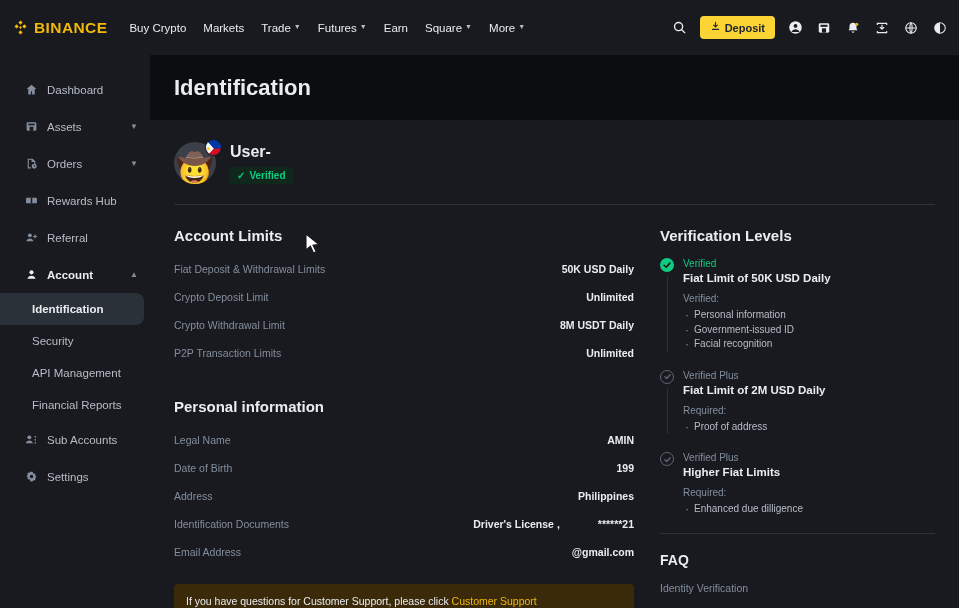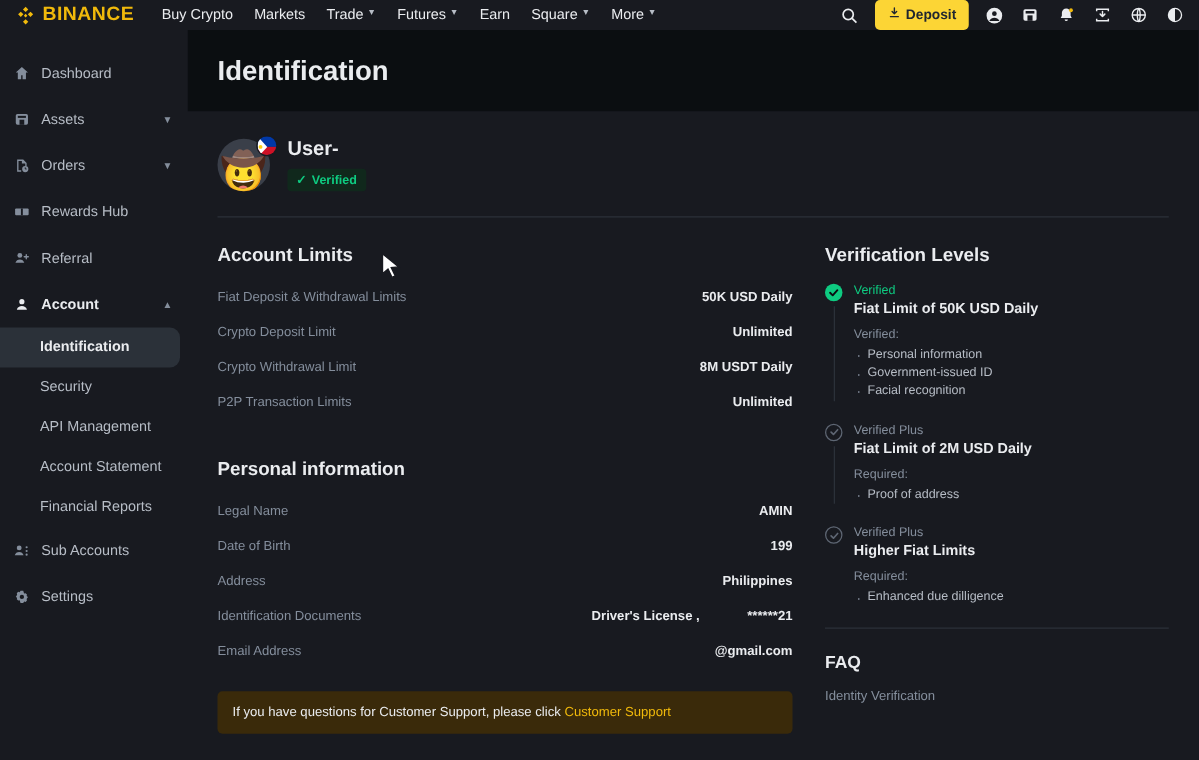--- a/index.html
+++ b/index.html
@@ -6,21 +6,21 @@
   html, body {
     width: 959px; height: 608px;
     background: #181a20;
     font-family: "Liberation Sans", sans-serif;
     color: #eaecef;
     overflow: hidden;
   }
 
   
   .topnav {
-    height: 24px;
+    height: 55px;
     background: #181a20;
     display: flex;
     align-items: center;
     padding: 0 10px 0 12px;
     gap: 0px;
   }
   .logo { display: flex; align-items: center; gap: 5px; margin-right: 22px; }
   .logo-mark { width: 17px; height: 17px; position: relative; }
   .logo-text {
     color: #f0b90b; font-size: 15.5px; font-weight: 700; letter-spacing: .4px;
@@ -46,21 +46,21 @@
   
   .shell { display: flex; height: calc(608px - 40px); }
 
   
   .sidebar {
     width: 150px; min-width: 150px; background: #181a20;
     padding-top: 16px; height: 100%;
   }
   .side-item {
     display: flex; align-items: center; height: 37px;
-    padding-left: 10px; gap: 9px; cursor: pointer; font-size: 11.5px;
+    padding-left: 24px; gap: 9px; cursor: pointer; font-size: 11.5px;
     color: #b7bdc6; position: relative;
   }
   .side-item .si-icon {
     width: 14px; height: 14px; display: flex; align-items: center;
     justify-content: center; color: #848e9c; flex: none;
   }
   .side-item.active-parent { color: #eaecef; font-weight: 600; align-items: center; }
   .side-item.active-parent .si-icon { color: #eaecef; }
   .side-chevron { margin-left: auto; margin-right: 12px; font-size: 8px; color: #848e9c; }
   .sub-item {
@@ -330,23 +330,20 @@
     </div>
 
     <div class="sub-item active">
       <span>Identification</span>
     </div>
     <div class="sub-item">
       <span>Security</span>
     </div>
     <div class="sub-item">
       <span>API Management</span>
-    </div>
-    <div class="sub-item">
-      <span>Account Statement</span>
     </div>
     <div class="sub-item">
       <span>Financial Reports</span>
     </div>
 
     <div class="side-item">
       <span class="si-icon">
         <svg width="13" height="13" viewBox="0 0 24 24" fill="currentColor">
             <circle cx="8" cy="8" r="3.6"></circle>
             <path d="M1.5 19c.8-3.4 3.5-5 6.5-5s5.7 1.6 6.5 5z"></path>

